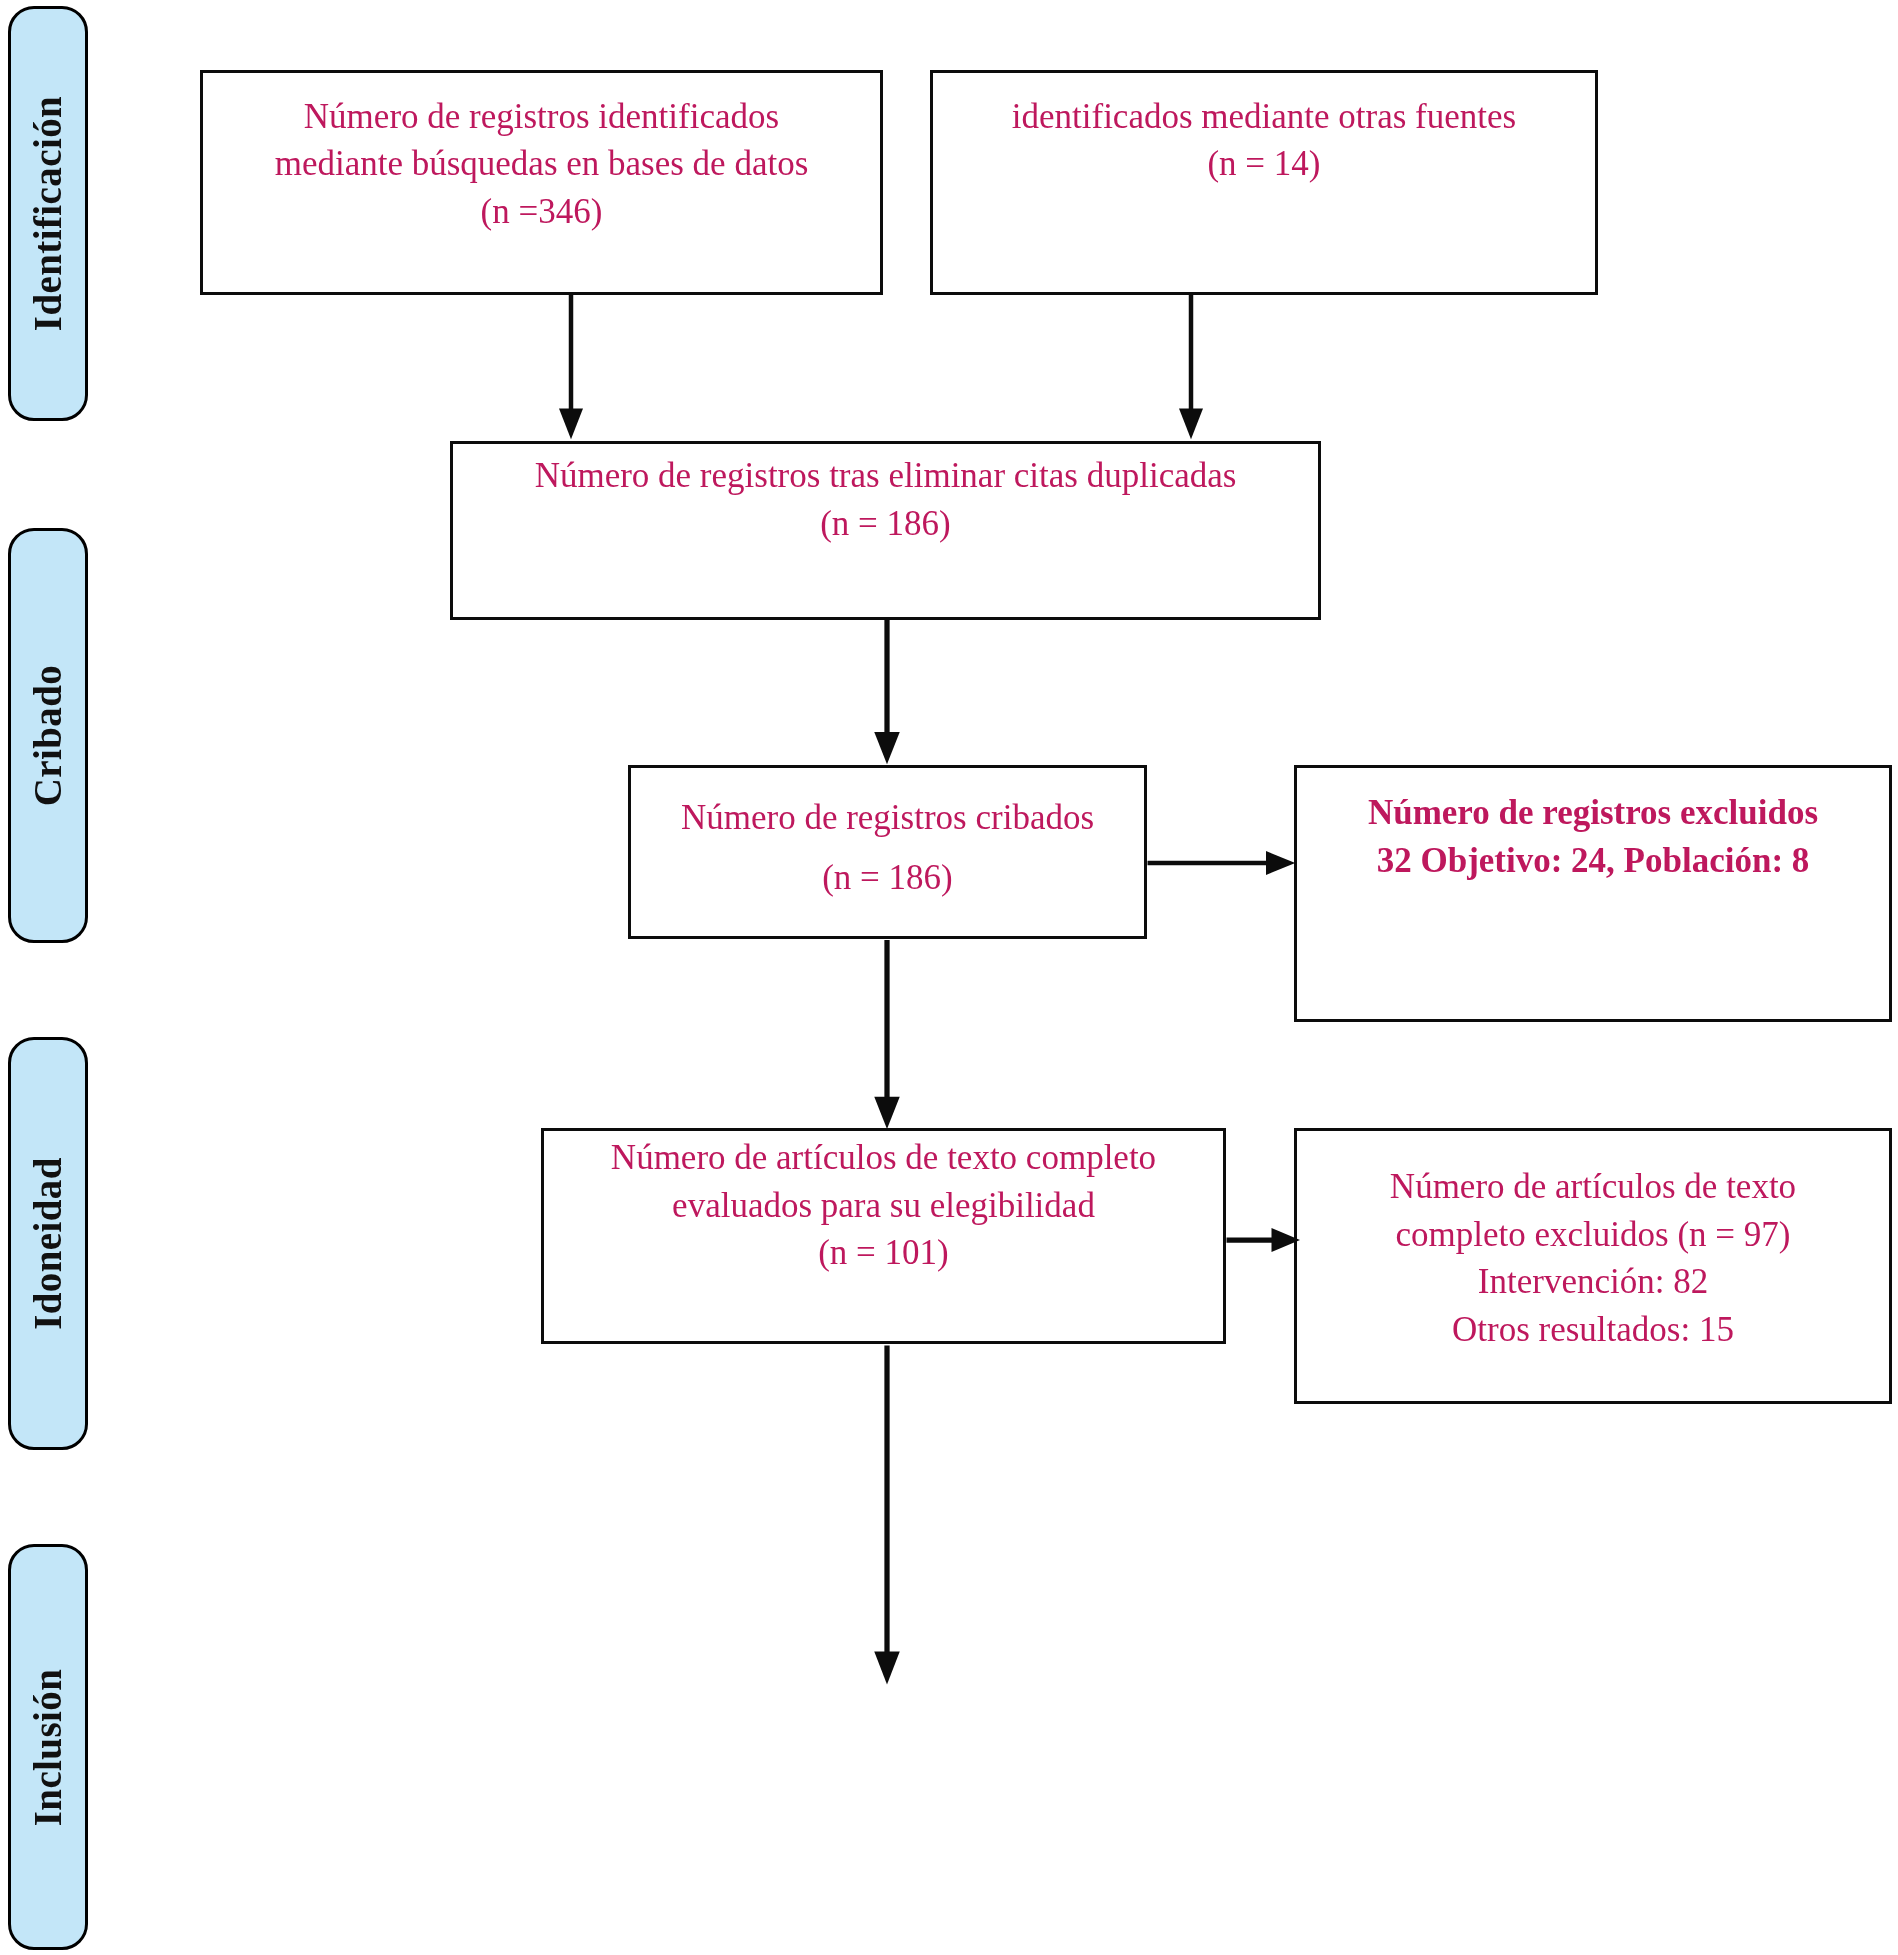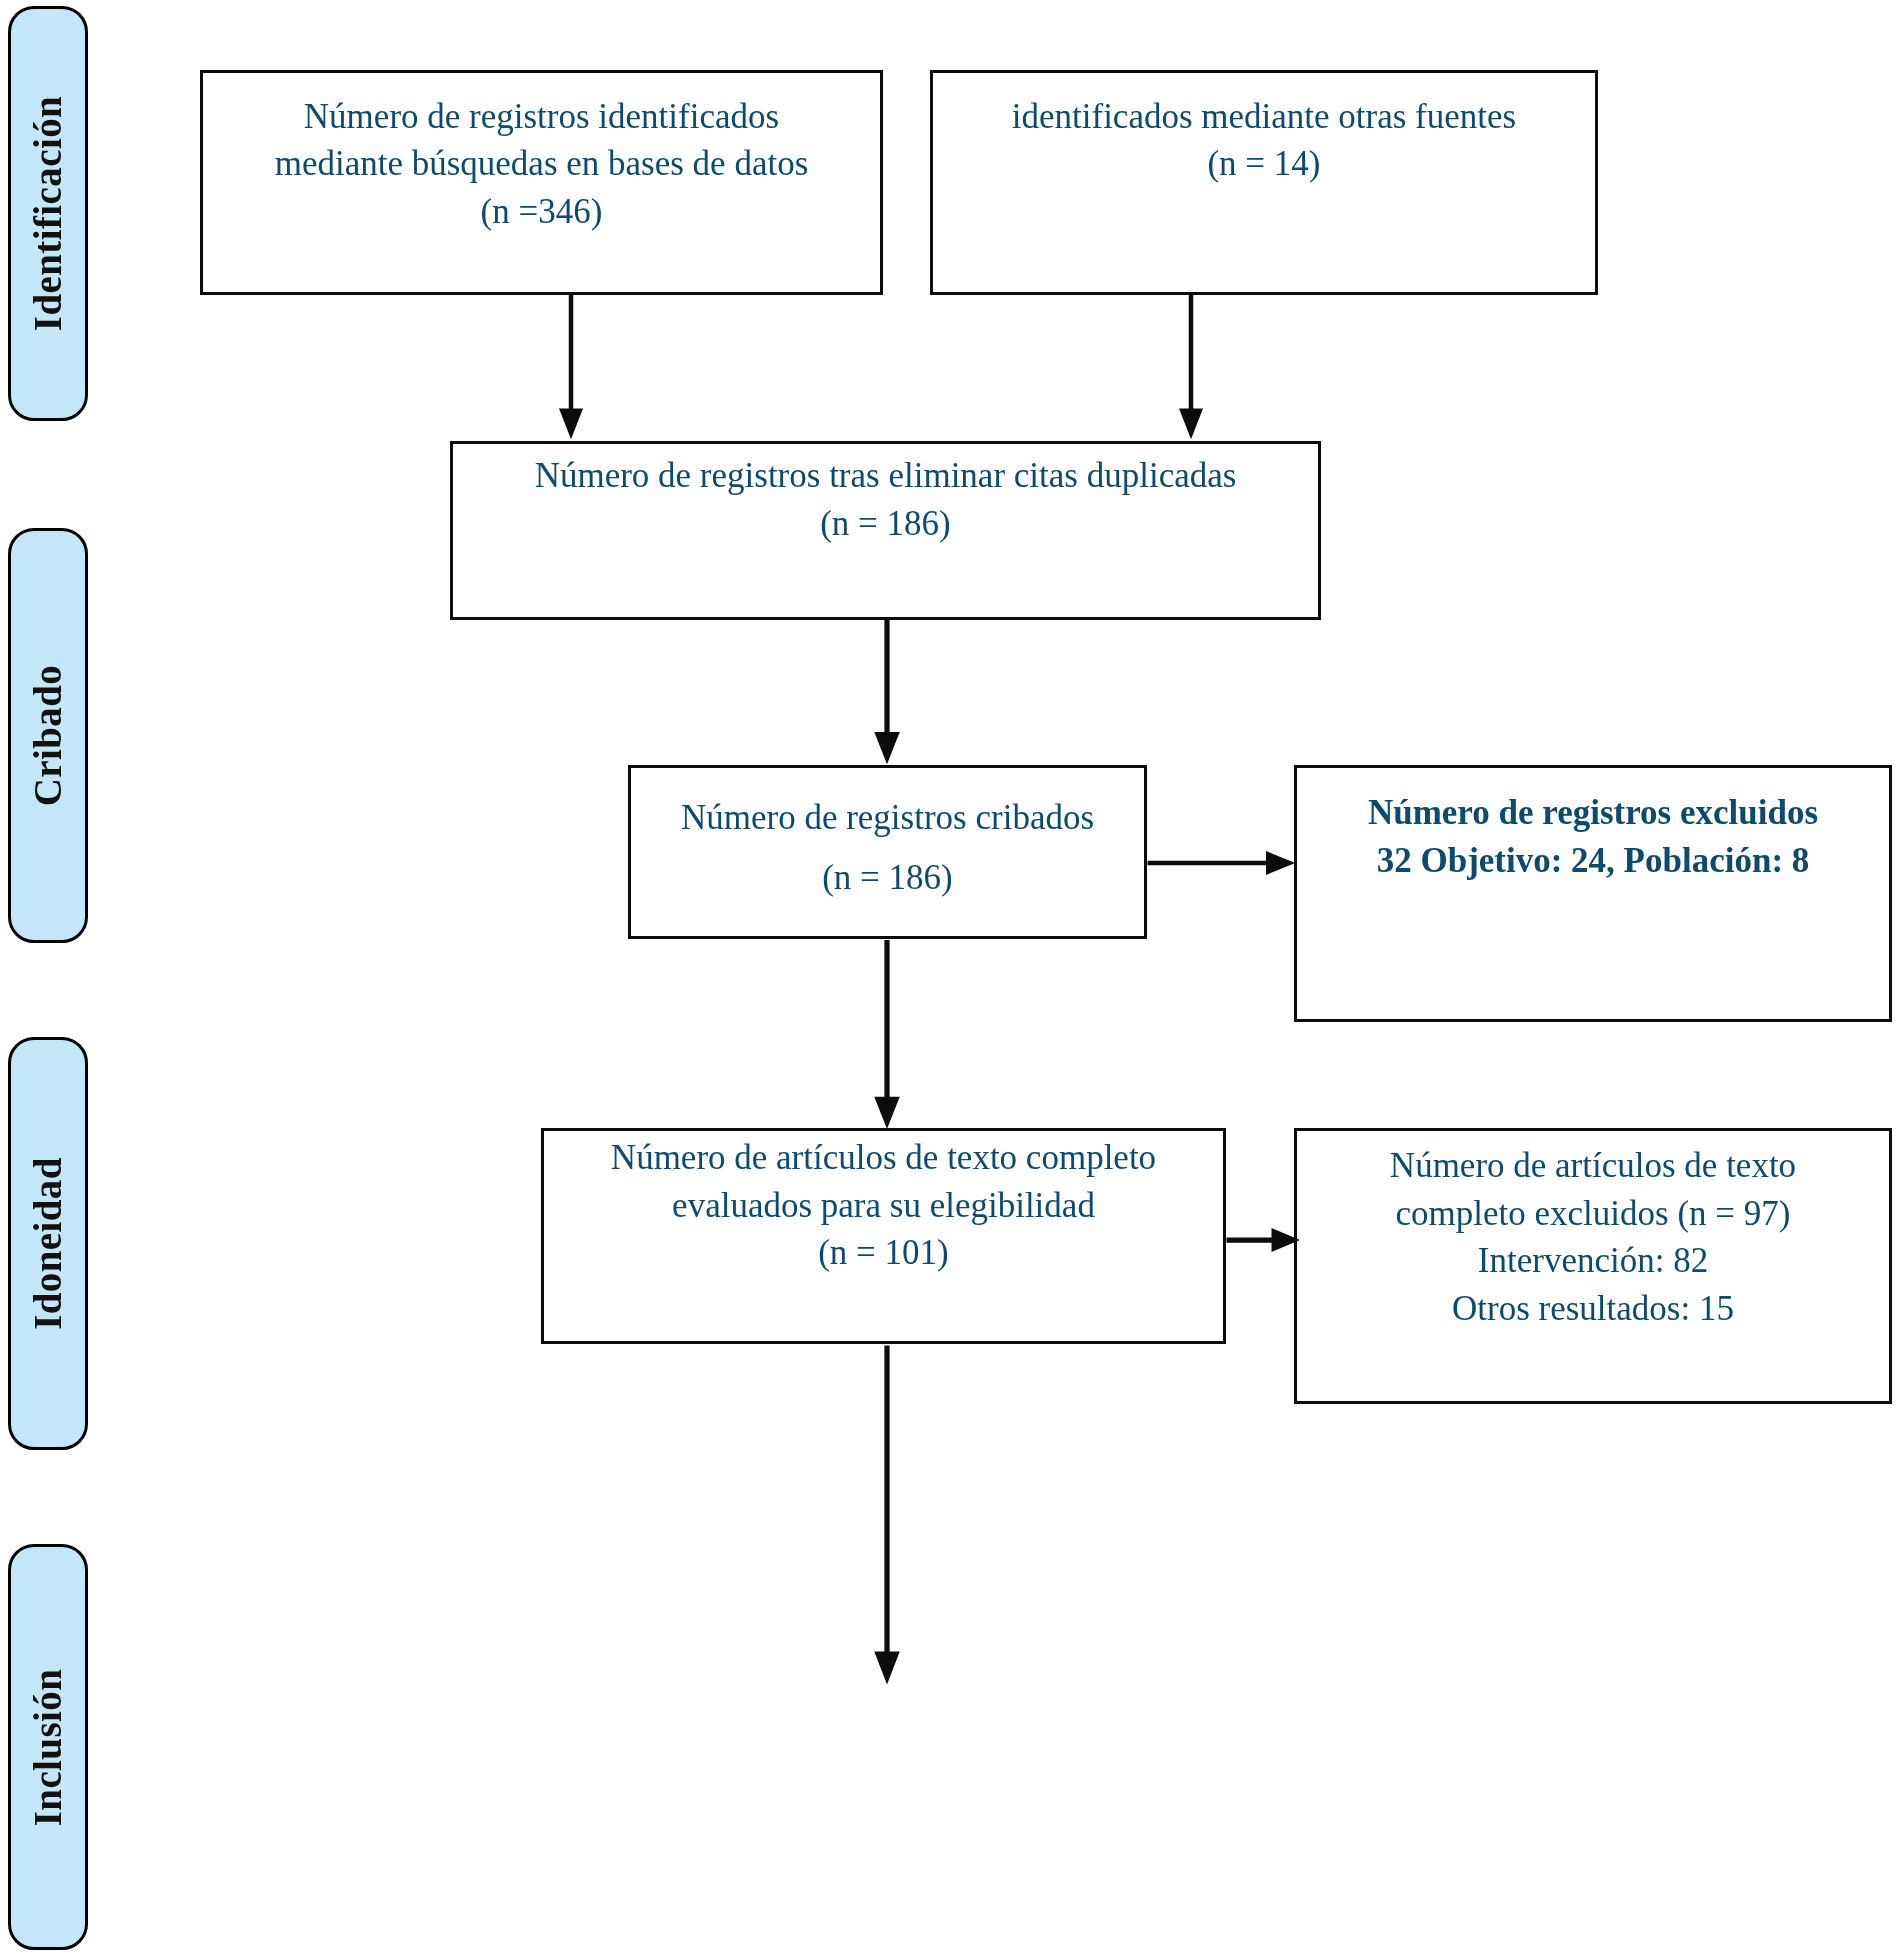--- a/index.html
+++ b/index.html
@@ -47,21 +47,21 @@
     display: flex;
     flex-direction: column;
     align-items: center;
     padding-top: 19.7px;
   }
   .flow-box .line {
     display: block;
     text-align: center;
     font-size: 35px;
     line-height: 1.36;
-    color: #0c4a6e;
+    color: #be185d;
     white-space: nowrap;
     font-family: "Liberation Serif", "DejaVu Serif", serif;
   }
 
   
   .connector {
     position: absolute;
     pointer-events: none;
   }
   .connector svg { display: block; overflow: visible; }
@@ -147,21 +147,21 @@
       <polygon points="20,252 3,209 37,209" fill="#0c0c0c"></polygon>
     </svg>
   </div>
 
   <div class="flow-box" style="left:541px; top:1128px; width:685px; height:216px; padding-top:3px;">
     <span class="line">Número de artículos de texto completo</span>
     <span class="line">evaluados para su elegibilidad</span>
     <span class="line">(n = 101)</span>
   </div>
 
-  <div class="flow-box" style="left:1294px; top:1128px; width:598px; height:276px; padding-top:11px;">
+  <div class="flow-box" style="left:1294px; top:1128px; width:598px; height:276px; padding-top:32px;">
     <span class="line">Número de artículos de texto</span>
     <span class="line">completo excluidos (n = 97)</span>
     <span class="line">Intervención: 82</span>
     <span class="line">Otros resultados: 15</span>
   </div>
 
   <div class="connector" style="left:1226px; top:1225px; width:76px; height:30px;">
     <svg width="76" height="30" viewBox="0 0 100 40">
       <line x1="0" y1="20" x2="66" y2="20" stroke="#0c0c0c" stroke-width="7"></line>
       <polygon points="98,20 60,4 60,36" fill="#0c0c0c"></polygon>

